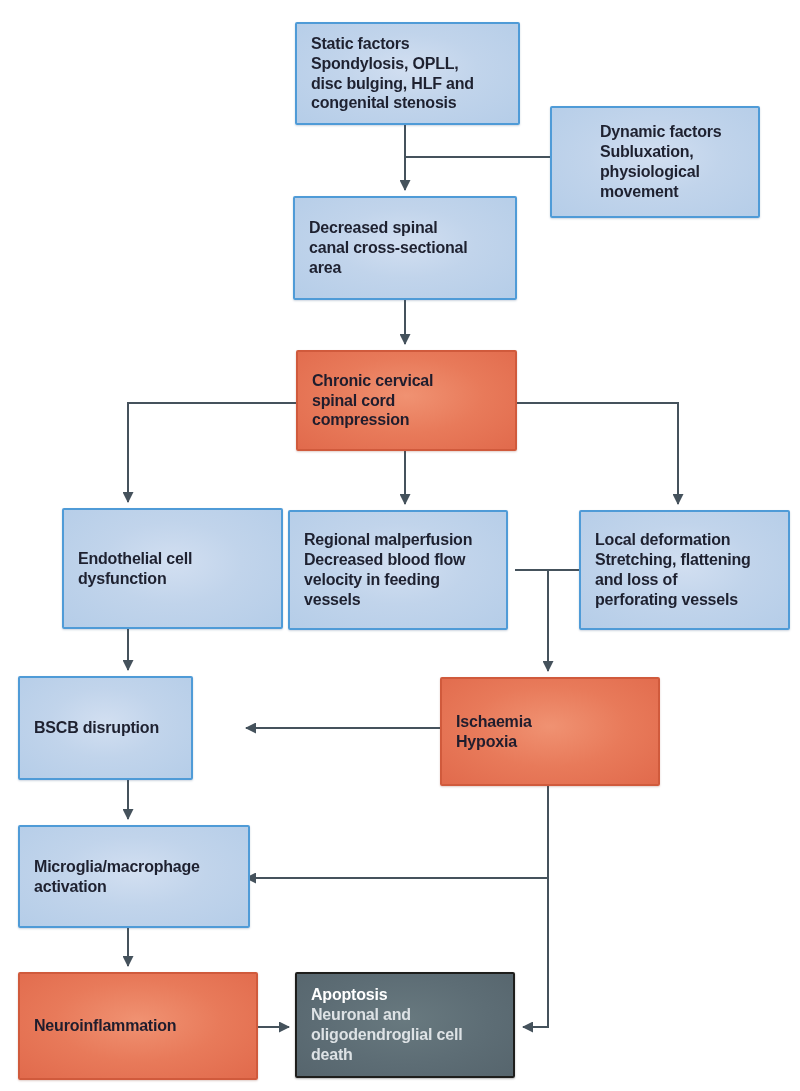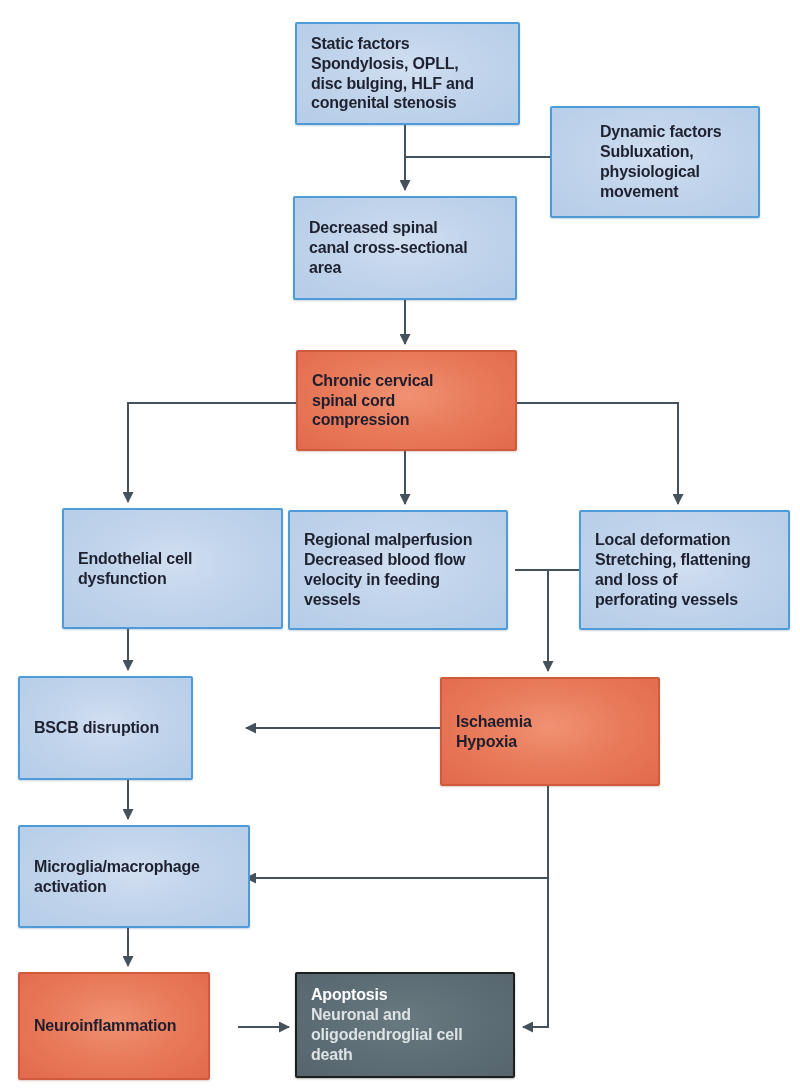--- a/index.html
+++ b/index.html
@@ -135,21 +135,21 @@
         <div class="title">BSCB disruption</div>
       </div>
       <div class="node red" style="left: 440px; top: 677px; width: 220px; height: 109px;">
         <div class="title">Ischaemia</div>
         <div class="body">Hypoxia</div>
       </div>
       <div class="node blue" style="left: 18px; top: 825px; width: 232px; height: 103px;">
         <div class="title">Microglia/macrophage
 activation</div>
       </div>
-      <div class="node red" style="left: 18px; top: 972px; width: 192px; height: 108px; justify-content: center;">
+      <div class="node red" style="left: 18px; top: 972px; width: 240px; height: 108px; justify-content: center;">
         <div class="title">Neuroinflammation</div>
       </div>
       <div class="node dark" style="left: 295px; top: 972px; width: 220px; height: 106px;">
         <div class="title">Apoptosis</div>
         <div class="body">Neuronal and
 oligodendroglial cell
 death</div>
       </div>
     </div>
 </div>

